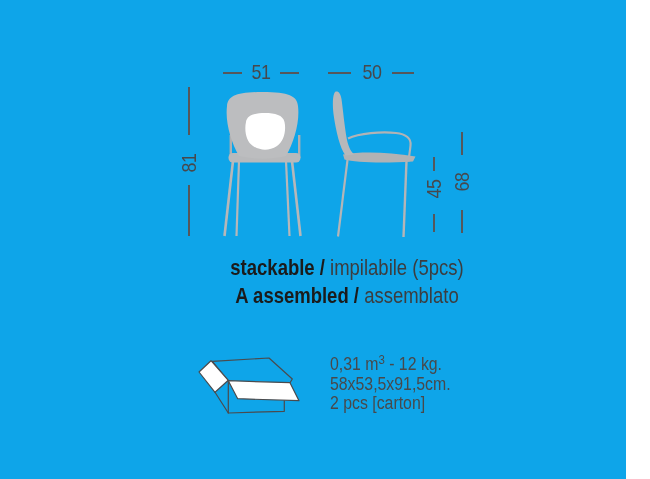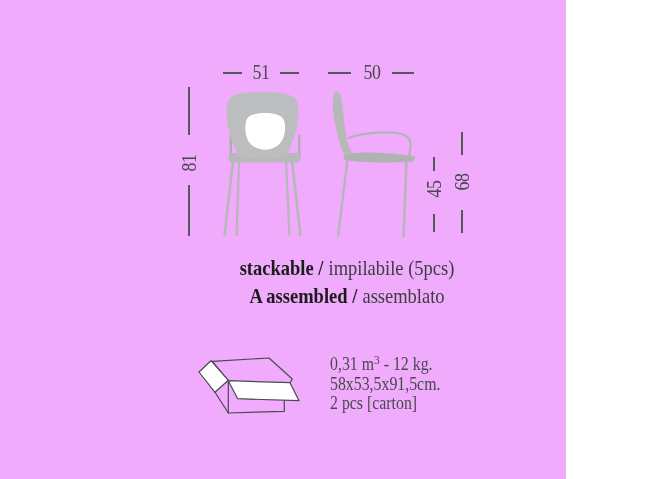--- a/index.html
+++ b/index.html
@@ -1,18 +1,18 @@
 <!DOCTYPE html>
 <html><head>
 <meta charset="utf-8">
 <style>
   html,body{margin:0;padding:0;background:#ffffff;}
   #canvas{
-    position:relative;width:566px;height:479px;background:#f0abfc;overflow:hidden;
-    font-family:Liberation Serif, serif;
+    position:relative;width:626px;height:479px;background:#0ea5e9;overflow:hidden;
+    font-family:Liberation Sans, sans-serif;
   }
   .hline{position:absolute;height:1.5px;background:#56575b;}
   .vline{position:absolute;width:1.5px;background:#56575b;}
   .dimnum{
     position:absolute;font-size:21px;font-weight:500;color:#47484c;
     letter-spacing:-0.5px;white-space:nowrap;
     transform:translate(-50%,-50%) scaleX(0.85);
   }
   .dimnum.rot{transform:translate(-50%,-50%) rotate(-90deg) scaleX(0.85);}
   .note{

